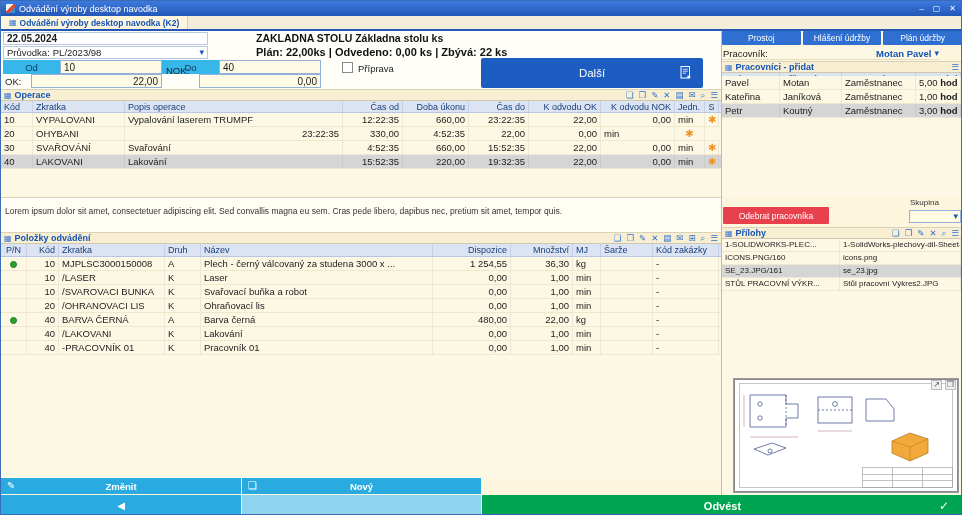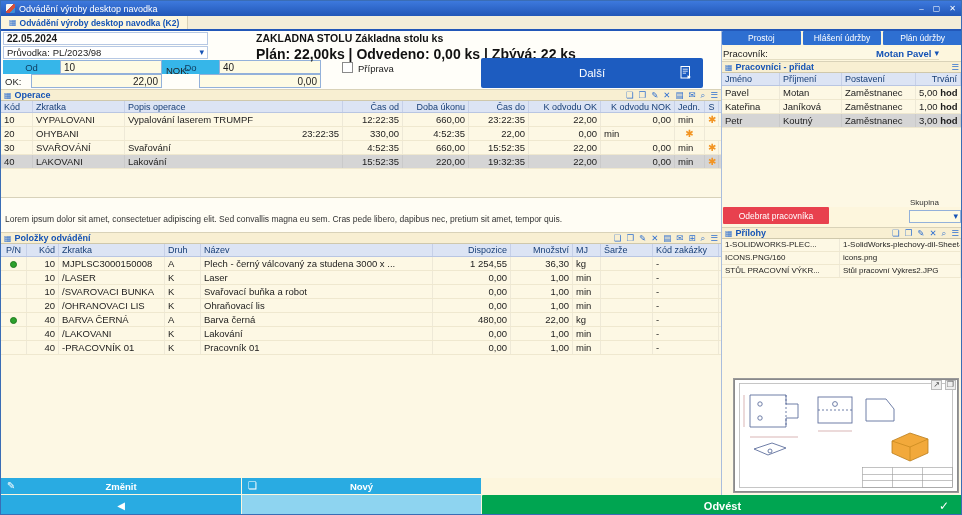--- a/index.html
+++ b/index.html
@@ -28,21 +28,21 @@
   .datef{position:absolute;left:2px;top:31px;width:205px;height:13px;background:#fff;border:1px solid #b6c8e4;font-size:10px;font-weight:bold;line-height:11px;padding:0 3px;}
   .pruv{position:absolute;left:2px;top:45px;width:205px;height:13px;background:#fff;border:1px solid #b6c8e4;font-size:9.5px;line-height:11px;padding:0 3px;display:flex;gap:3px;align-items:center;}
   .chev{color:#1553b5;font-weight:bold;font-size:9px;line-height:1;}
   .pruv .chev{margin-left:auto;}
 
   .cyl{position:absolute;height:14px;background:#36b6e9;color:#0d3a5e;font-size:9.5px;display:flex;align-items:center;justify-content:center;}
   .odin{position:absolute;height:14px;}
   .lbl{position:absolute;font-size:9.5px;color:#222;}
 
   .ptitle{position:absolute;left:255px;top:31px;font-size:10.5px;font-weight:bold;color:#111;}
-  .pplan{position:absolute;left:255px;top:45px;font-size:14px;font-weight:bold;color:#111;}
+  .pplan{position:absolute;left:255px;top:45px;font-size:11px;font-weight:bold;color:#111;}
 
   .chkbox{position:absolute;left:341px;top:61px;width:11px;height:11px;background:#fff;border:1px solid #8a8a8a;}
   .chklbl{position:absolute;left:357px;top:62px;font-size:9.5px;}
 
   .dalsi{position:absolute;left:480px;top:57px;width:222px;height:30px;background:#1d5cc0;border-radius:2px;color:#fff;display:flex;align-items:center;justify-content:center;font-size:11.5px;cursor:pointer;}
   .dalsi .dicon{position:absolute;right:10px;top:7px;}
 
   
   .mbtns{position:absolute;left:721px;top:30px;width:240px;display:flex;gap:2px;}
   .mbtn{flex:1;height:14px;background:#2e6fd1;color:#fff;font-size:8.5px;display:flex;align-items:center;justify-content:center;border-radius:1px;cursor:pointer;}
@@ -62,21 +62,21 @@
   .trow.sel{background:#d5d5d5;}
   .tcell{font-size:9.5px;padding:0 3px;overflow:hidden;white-space:nowrap;border-right:1px solid rgba(110,110,110,.10);}
   .op-grid{grid-template-columns:32px 92px 218px 60px 66px 60px 72px 74px 30px 14px;}
   .pz-grid{grid-template-columns:26px 32px 106px 36px 232px 78px 62px 28px 52px 66px;}
   .pr-grid{grid-template-columns:58px 62px 74px 45px;}
   .at-grid{grid-template-columns:118px 121px;height:13px;line-height:12px;}
   .at-grid .tcell{font-size:8px;}
   .ast{color:#f29422;font-family:"DejaVu Sans",sans-serif;font-size:10px;}
   .dot{display:inline-block;width:7px;height:7px;border-radius:50%;background:#2ca12c;border:1px solid #1d7a1d;vertical-align:middle;}
 
-  .desc{position:absolute;left:0;top:196px;width:720px;height:35px;background:#fffdf4;border-top:1px solid #d8d2ba;font-size:8.5px;color:#333;padding:16px 4px;line-height:1.3;}
+  .desc{position:absolute;left:0;top:196px;width:720px;height:35px;background:#fffdf4;border-top:1px solid #d8d2ba;font-size:8.5px;color:#333;padding:8px 4px;line-height:1.3;}
 
   
   .btn{display:flex;align-items:center;justify-content:center;color:#fff;cursor:pointer;border-radius:1px;}
   .red{background:#e8414e;} .blue{background:#6d28d9;margin-top:44px;} .cyan{background:#29abe2;} .green{background:#00a551;}
   .sklabel{position:absolute;left:909px;top:197px;font-size:8px;color:#333;}
   .skcombo{position:absolute;left:908px;top:209px;width:52px;height:13px;display:flex;align-items:center;justify-content:flex-end;padding:0 2px;}
 
   
   .preview{position:absolute;left:732px;top:377px;width:226px;height:115px;background:#fff;border:1px solid #9a9a9a;}
   .pvicons{position:absolute;right:2px;top:1px;display:flex;gap:3px;z-index:2;}
@@ -166,21 +166,21 @@
     <span class="picons">
         <span class="picon">☰</span>
       </span>
   </div>
   <div class="thead pr-grid" style="left:721px;top:72px;width:240px;">
       <div class="hcell l">Jméno</div>
       <div class="hcell l">Příjmení</div>
       <div class="hcell l">Postavení</div>
       <div class="hcell r">Trvání</div>
     </div>
-  <div class="tbody" style="left:721px;top:85px;width:240px;height:121px;">
+  <div class="tbody" style="left:721px;top:75px;width:240px;height:121px;">
       <div class="trow pr-grid">
         <div class="tcell l">Pavel</div>
         <div class="tcell l">Motan</div>
         <div class="tcell l">Zaměstnanec</div>
         <div class="tcell r"><span>5,00 </span><b>hod</b></div>
       </div>
       <div class="trow pr-grid">
         <div class="tcell l">Kateřina</div>
         <div class="tcell l">Janíková</div>
         <div class="tcell l">Zaměstnanec</div>
@@ -406,20 +406,24 @@
   </div>
   <div class="tbody" style="left:721px;top:238px;width:240px;height:256px;">
     <div id="atlist">
         <div class="trow at-grid">
           <div class="tcell l">1-SOLIDWORKS-PLEC...</div>
           <div class="tcell l">1-SolidWorks-plechovy-dil-Sheet-metal-navod-...</div>
         </div>
         <div class="trow at-grid">
           <div class="tcell l">ICONS.PNG/160</div>
           <div class="tcell l">icons.png</div>
+        </div>
+        <div class="trow at-grid sel">
+          <div class="tcell l">SE_23.JPG/161</div>
+          <div class="tcell l">se_23.jpg</div>
         </div>
         <div class="trow at-grid">
           <div class="tcell l">STŮL PRACOVNÍ VÝKR...</div>
           <div class="tcell l">Stůl pracovní Výkres2.JPG</div>
         </div>
       </div>
   </div>
 
   <div class="preview">
     <span class="pvicons">

